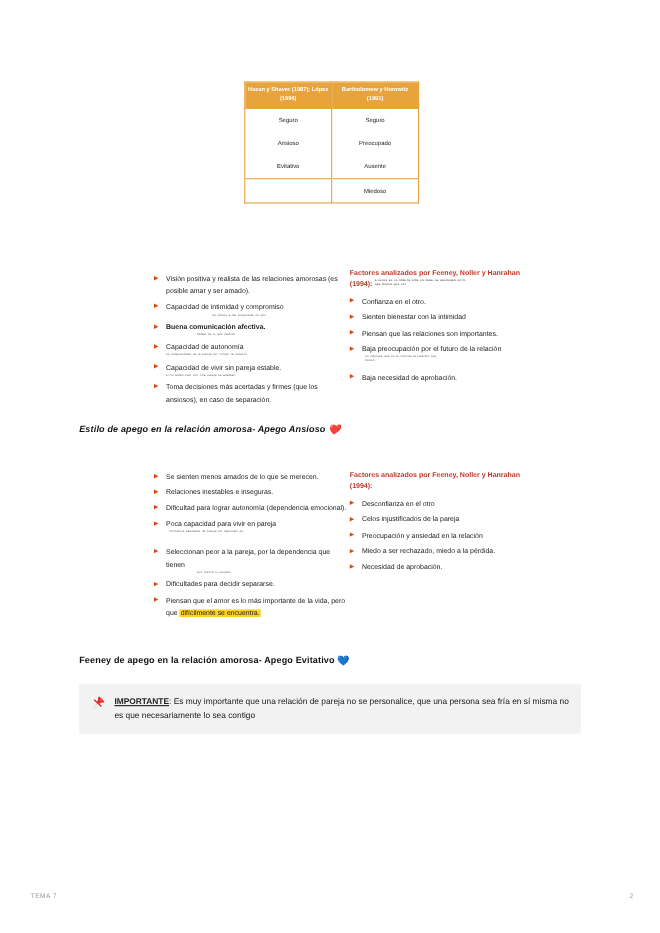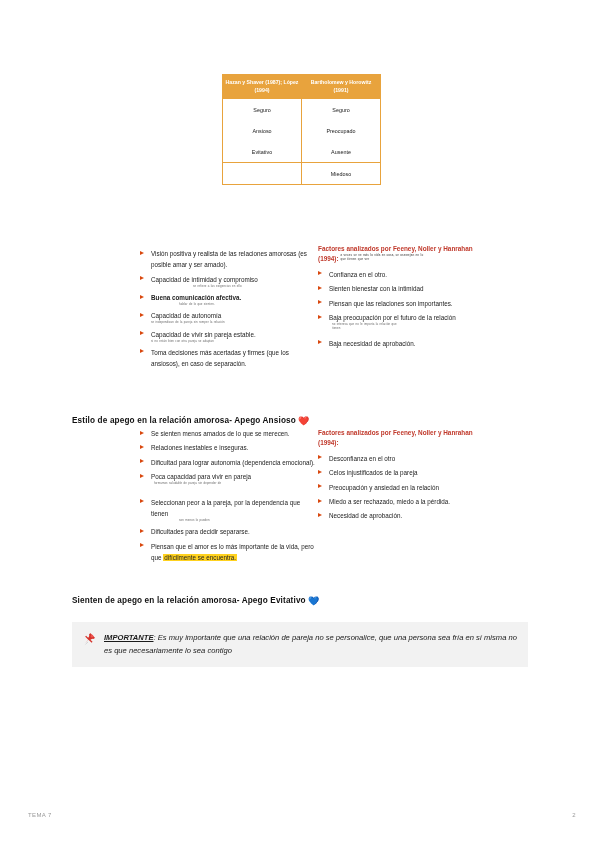--- a/index.html
+++ b/index.html
@@ -167,21 +167,20 @@
   .pin-icon {
     flex: 0 0 auto;
     width: 14px;
     height: 16px;
     margin-top: 1px;
   }
   .callout-text {
     font-size: 7.6px;
     line-height: 1.72;
     color: #1a1a1a;
-    font-style: italic;
   }
   .callout-text .lead {
     font-weight: bold;
     text-decoration: underline;
   }
 
   
   .footer {
     position: absolute;
     left: 0;
@@ -289,21 +288,21 @@
         <span>Baja preocupación por el futuro de la relación</span>
         <span class="micro inline-right">no interesa que no le importa la relación que tienen</span>
       </li>
       <li>
         <span class="arrow"></span>
         <span>Baja necesidad de aprobación.</span>
       </li>
     </ul>
   </div>
 
-  <div class="section-head" style="top:416px;">
+  <div class="section-head" style="top:386px;font-style:italic;">
     <span>Estilo de apego en la relación amorosa- Apego Ansioso</span>
     <span class="emoji heart-red">❤️</span>
   </div>
 
   <div class="col col-left" style="top:428px;">
     <ul class="bul">
       <li>
         <span class="arrow"></span>
         <span>Se sienten menos amados de lo que se merecen.</span>
       </li>
@@ -359,21 +358,21 @@
         <span>Miedo a ser rechazado, miedo a la pérdida.</span>
       </li>
       <li>
         <span class="arrow"></span>
         <span>Necesidad de aprobación.</span>
       </li>
     </ul>
   </div>
 
   <div class="section-head" style="top:596px;">
-    <span>Sienten de apego en la relación amorosa- Apego Evitativo</span>
+    <span>Feeney de apego en la relación amorosa- Apego Evitativo</span>
     <span class="emoji heart-blue">💙</span>
   </div>
 
   <div class="callout">
     <span class="pin-icon">
       <svg viewBox="0 0 24 26" width="14" height="16" aria-hidden="true">
         <path d="M14.6 1.6l7.6 7.6-2.0 2.0c-1.3-.6-3.0-.5-4.4.5l-1.3.9 3.6 3.6-1.6 1.6-5.4-5.4-6.2 6.6 5.8-6.6-5.3-5.3 1.6-1.6 3.6 3.6.9-1.3c1.0-1.4 1.1-3.1.5-4.4l2.0-2.0z" fill="#d6342c"></path>
         <path d="M9.6 16.4l-5.1 5.6 5.6-5.1z" fill="#9aa0a6"></path>
         <circle cx="17.2" cy="6.4" r="2.2" fill="#ef5350"></circle>
       </svg>

